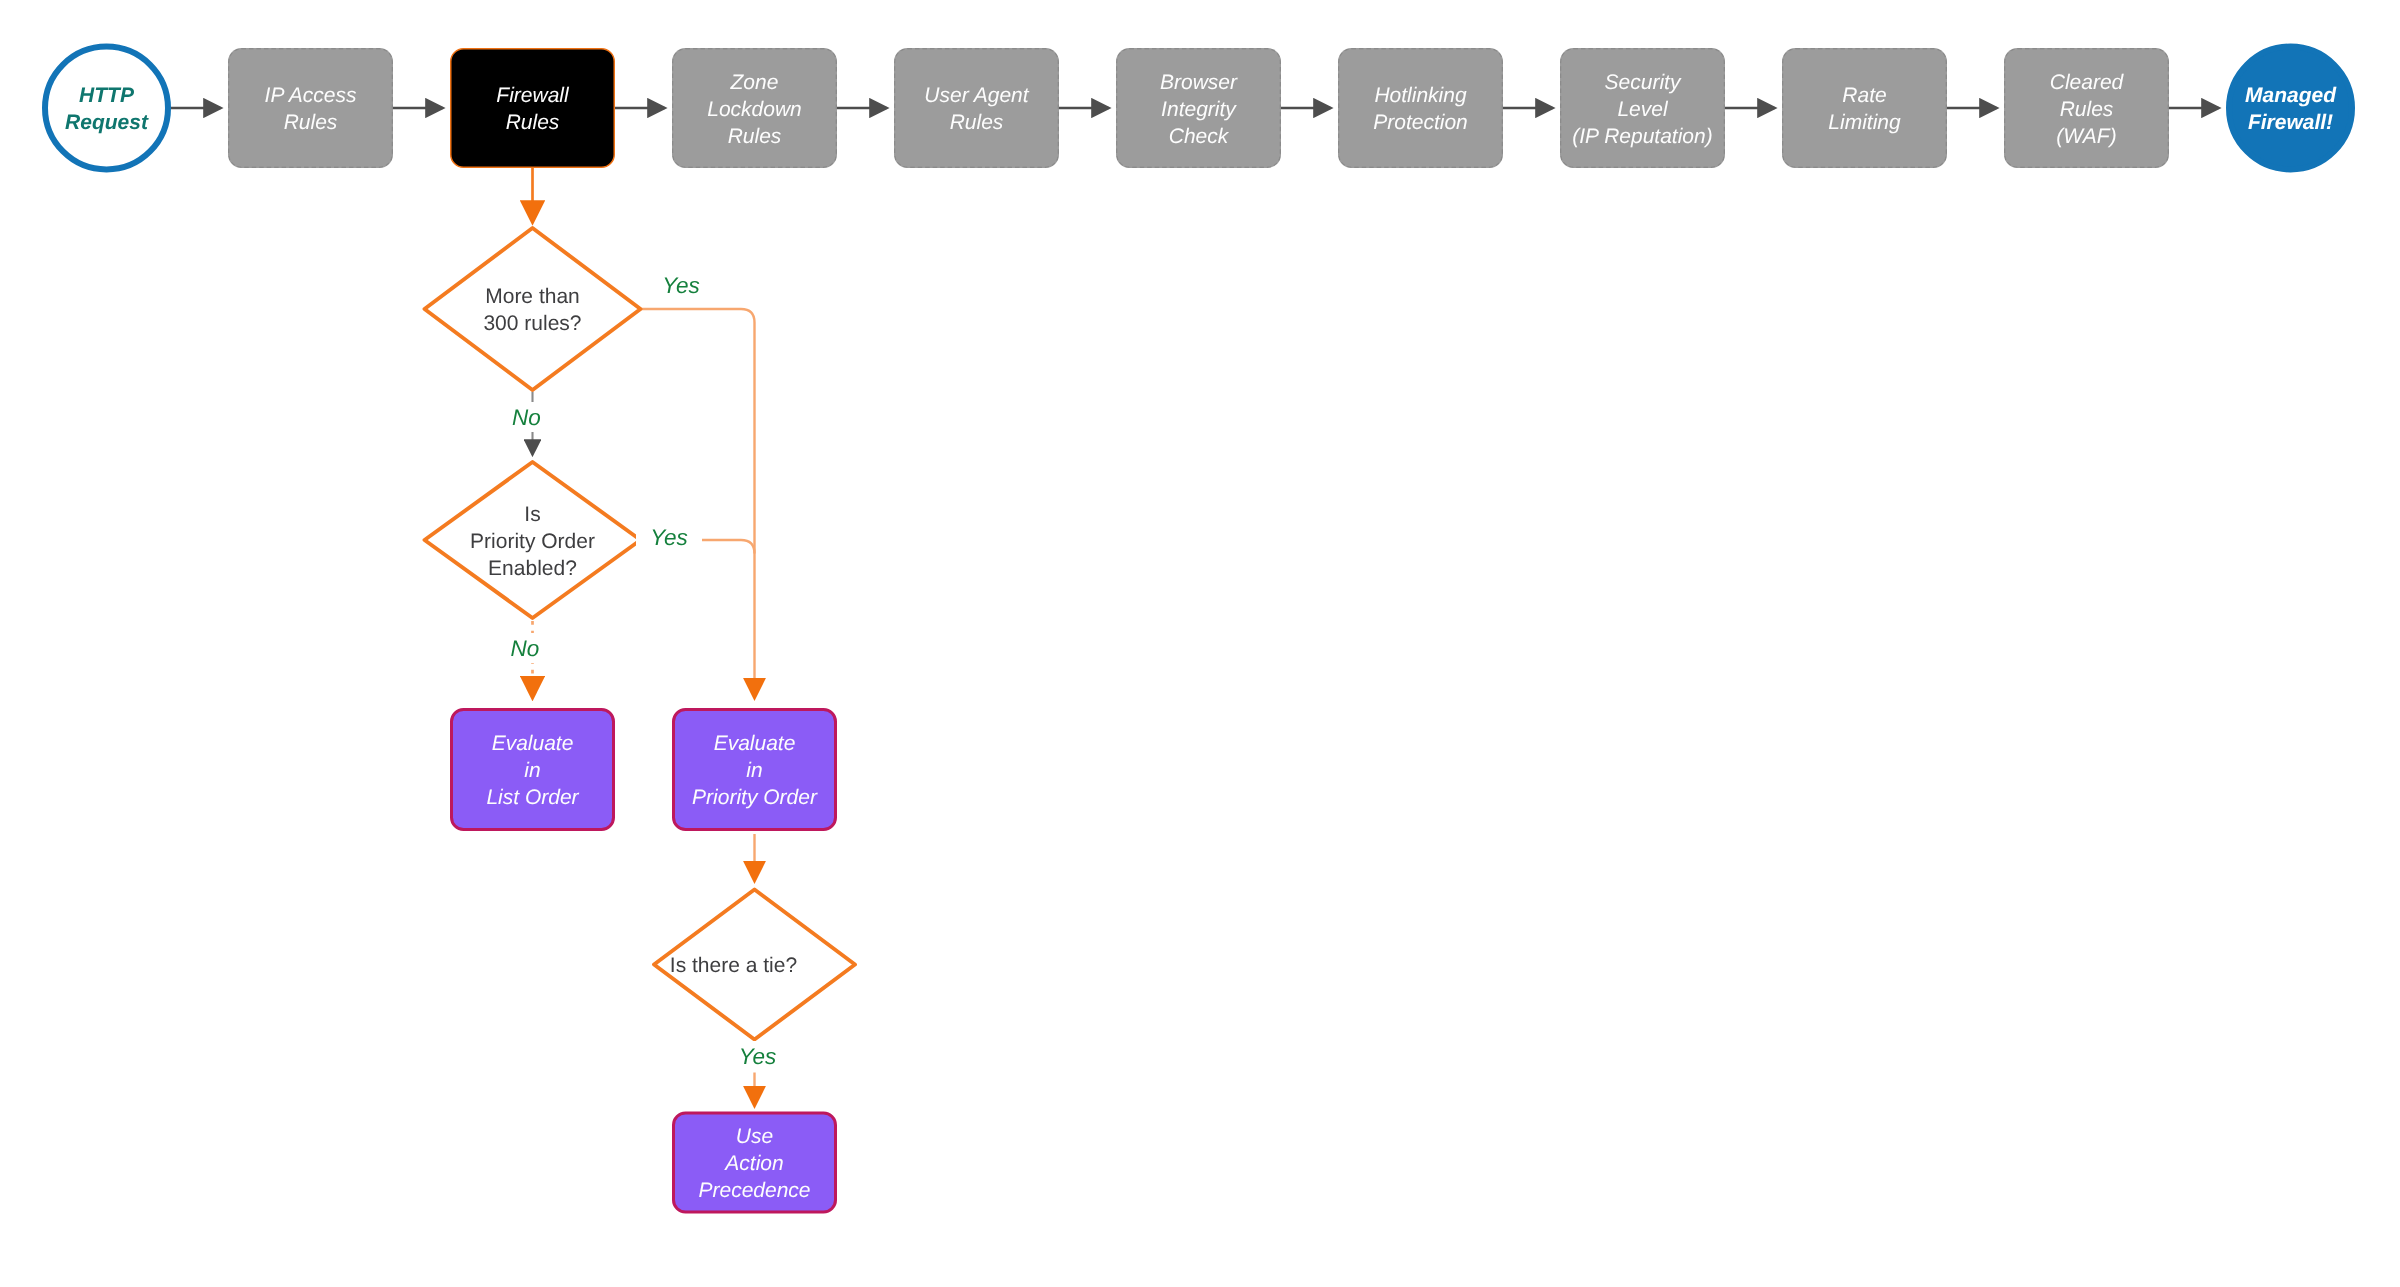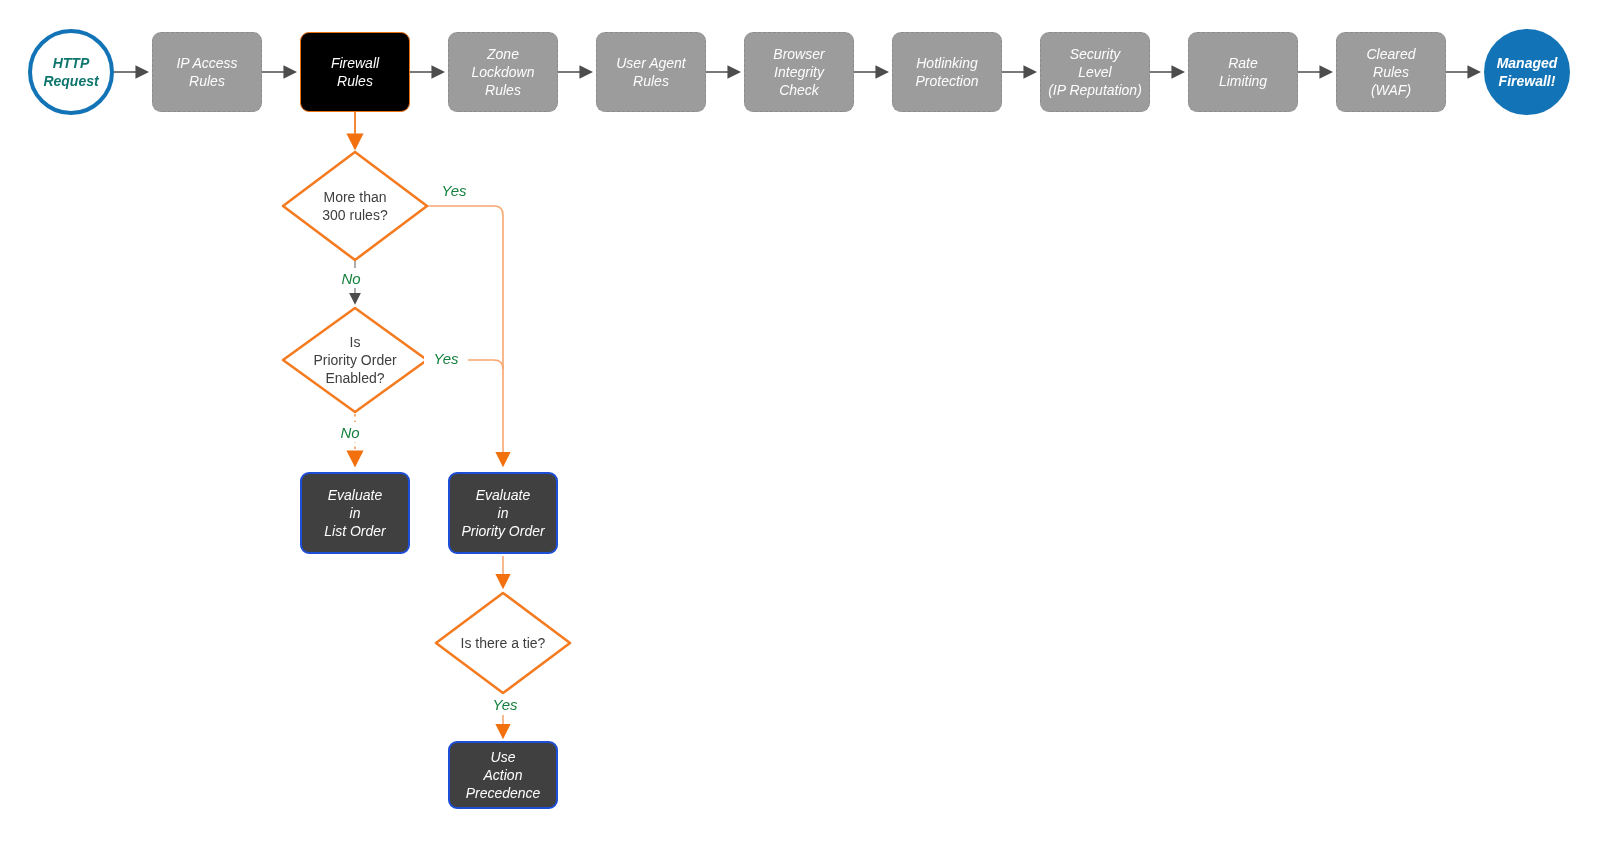--- a/index.html
+++ b/index.html
@@ -14,21 +14,21 @@
   .stage{
     position:absolute;top:32px;width:110px;height:80px;box-sizing:border-box;
     background:#9c9c9c;border:1px dashed #8b8b8b;border-radius:9px;
     color:#fdfdfd;font-style:italic;font-size:14px;line-height:18px;
     display:flex;align-items:center;justify-content:center;text-align:center;white-space:pre-line;
   }
   .stage.orange{background:#000000;border:1px solid #ef7113;}
   
   .action{
     position:absolute;width:110px;box-sizing:border-box;
-    background:#404040;border:2px solid #1d4ed8;border-radius:9px;
+    background:#8b5cf6;border:2px solid #be185d;border-radius:9px;
     color:#fdfdfd;font-style:italic;font-size:14px;line-height:18px;
     display:flex;align-items:center;justify-content:center;text-align:center;white-space:pre-line;
   }
   
   .terminal{
     position:absolute;top:29px;width:86px;height:86px;box-sizing:border-box;border-radius:50%;
     display:flex;align-items:center;justify-content:center;text-align:center;white-space:pre-line;
     font-weight:bold;font-style:italic;font-size:14px;line-height:18px;
   }
   .terminal.start{left:28px;background:#ffffff;border:4px solid #1274b7;color:#0f766e;}
@@ -117,21 +117,21 @@
 (WAF)</div>
 
   <div class="terminal end">Managed
 Firewall!</div>
 
   <div class="node-text decision-text" style="left:285px;top:154px;width:140px;height:104px;">More than
 300 rules?</div>
   <div class="node-text decision-text" style="left:285px;top:310px;width:140px;height:100px;">Is
 Priority Order
 Enabled?</div>
-  <div class="node-text decision-text" style="left:438px;top:595px;width:130px;height:96px;">Is there a tie?</div>
+  <div class="node-text decision-text" style="left:424px;top:595px;width:130px;height:96px;">Is there a tie?</div>
 
   <div class="edge-label" style="left:430px;top:180px;width:44px;height:20px;">Yes</div>
   <div class="edge-label" style="left:333px;top:268px;width:32px;height:20px;">No</div>
   <div class="edge-label" style="left:424px;top:347px;width:40px;height:22px;">Yes</div>
   <div class="edge-label" style="left:332px;top:422px;width:32px;height:20px;">No</div>
   <div class="edge-label" style="left:483px;top:694px;width:40px;height:21px;">Yes</div>
 
   <div class="action" style="left:300px;top:472px;height:82px;">Evaluate
 in
 List Order</div>

